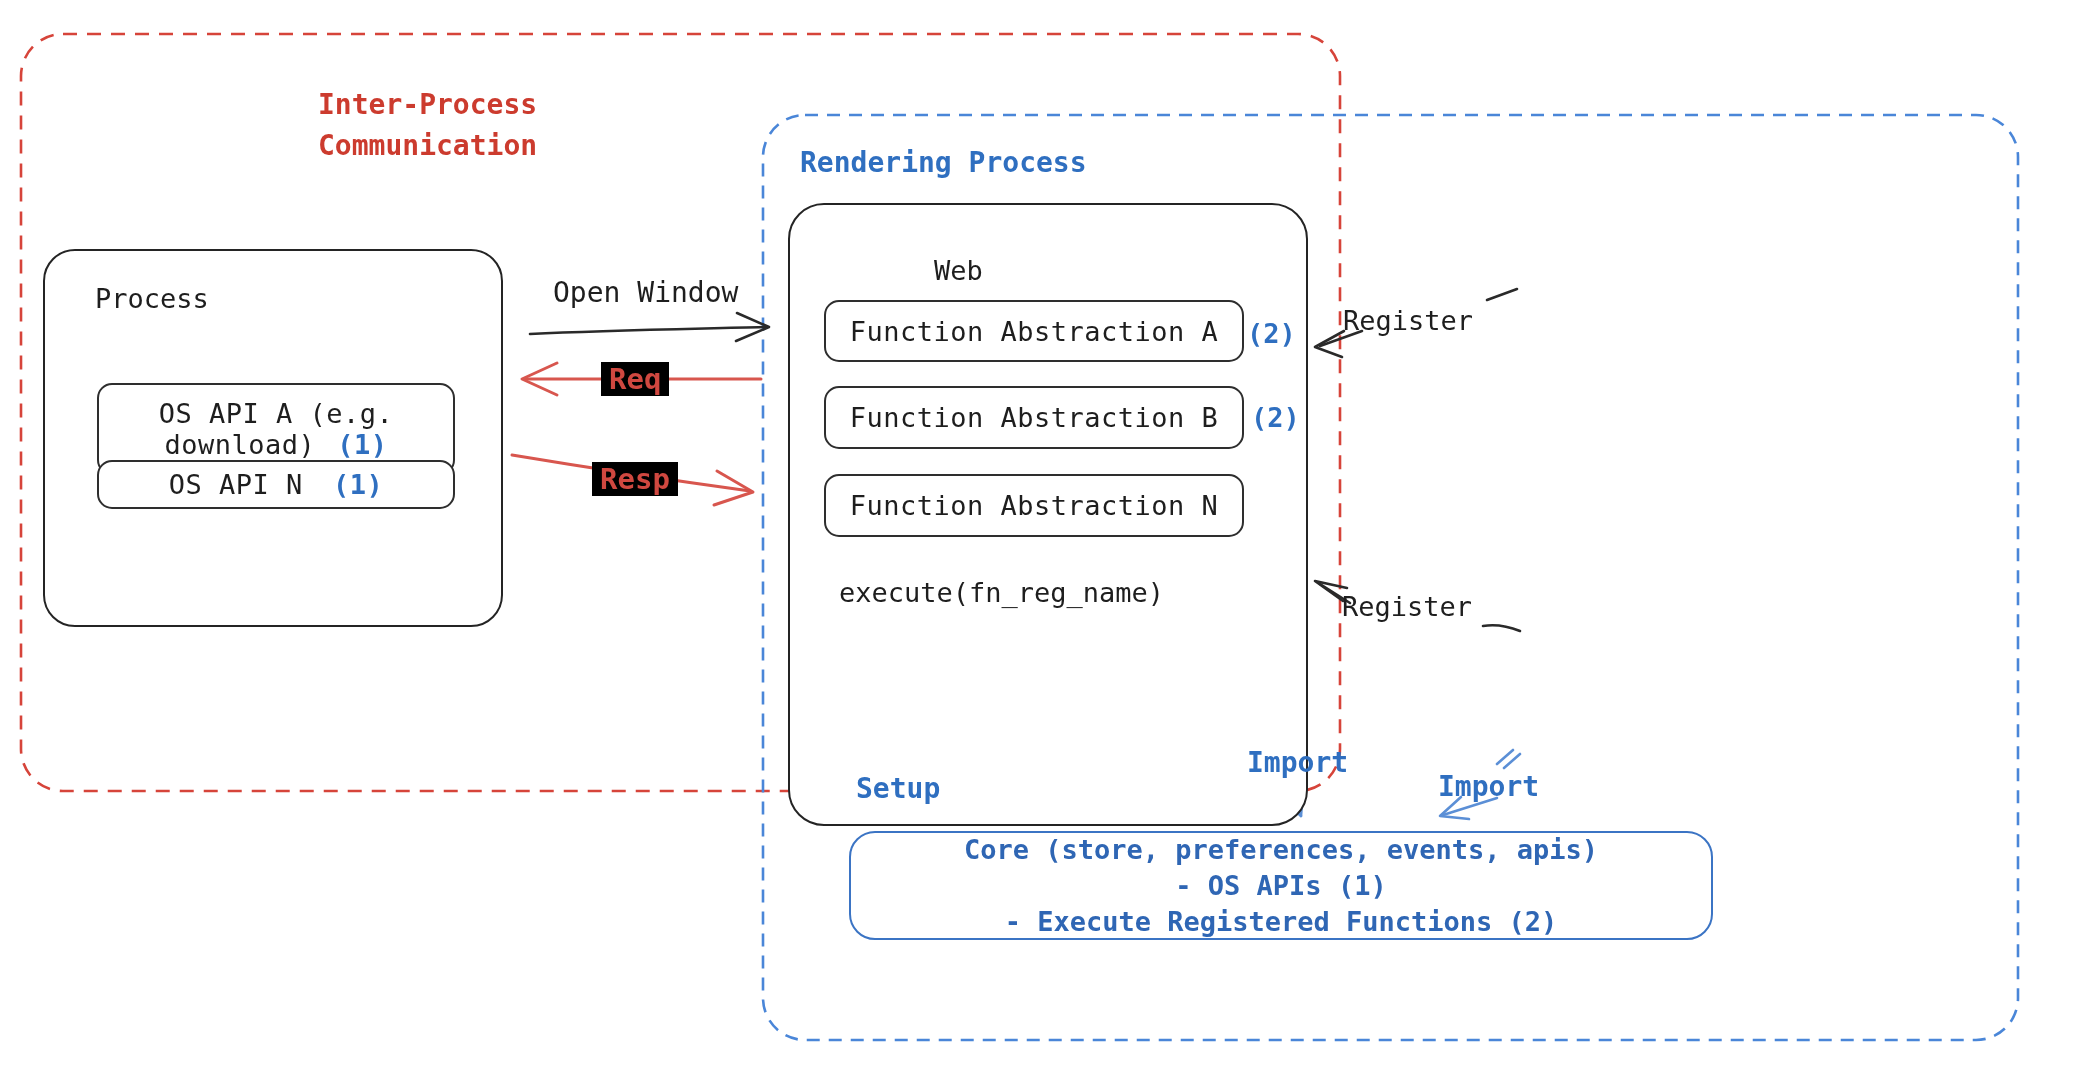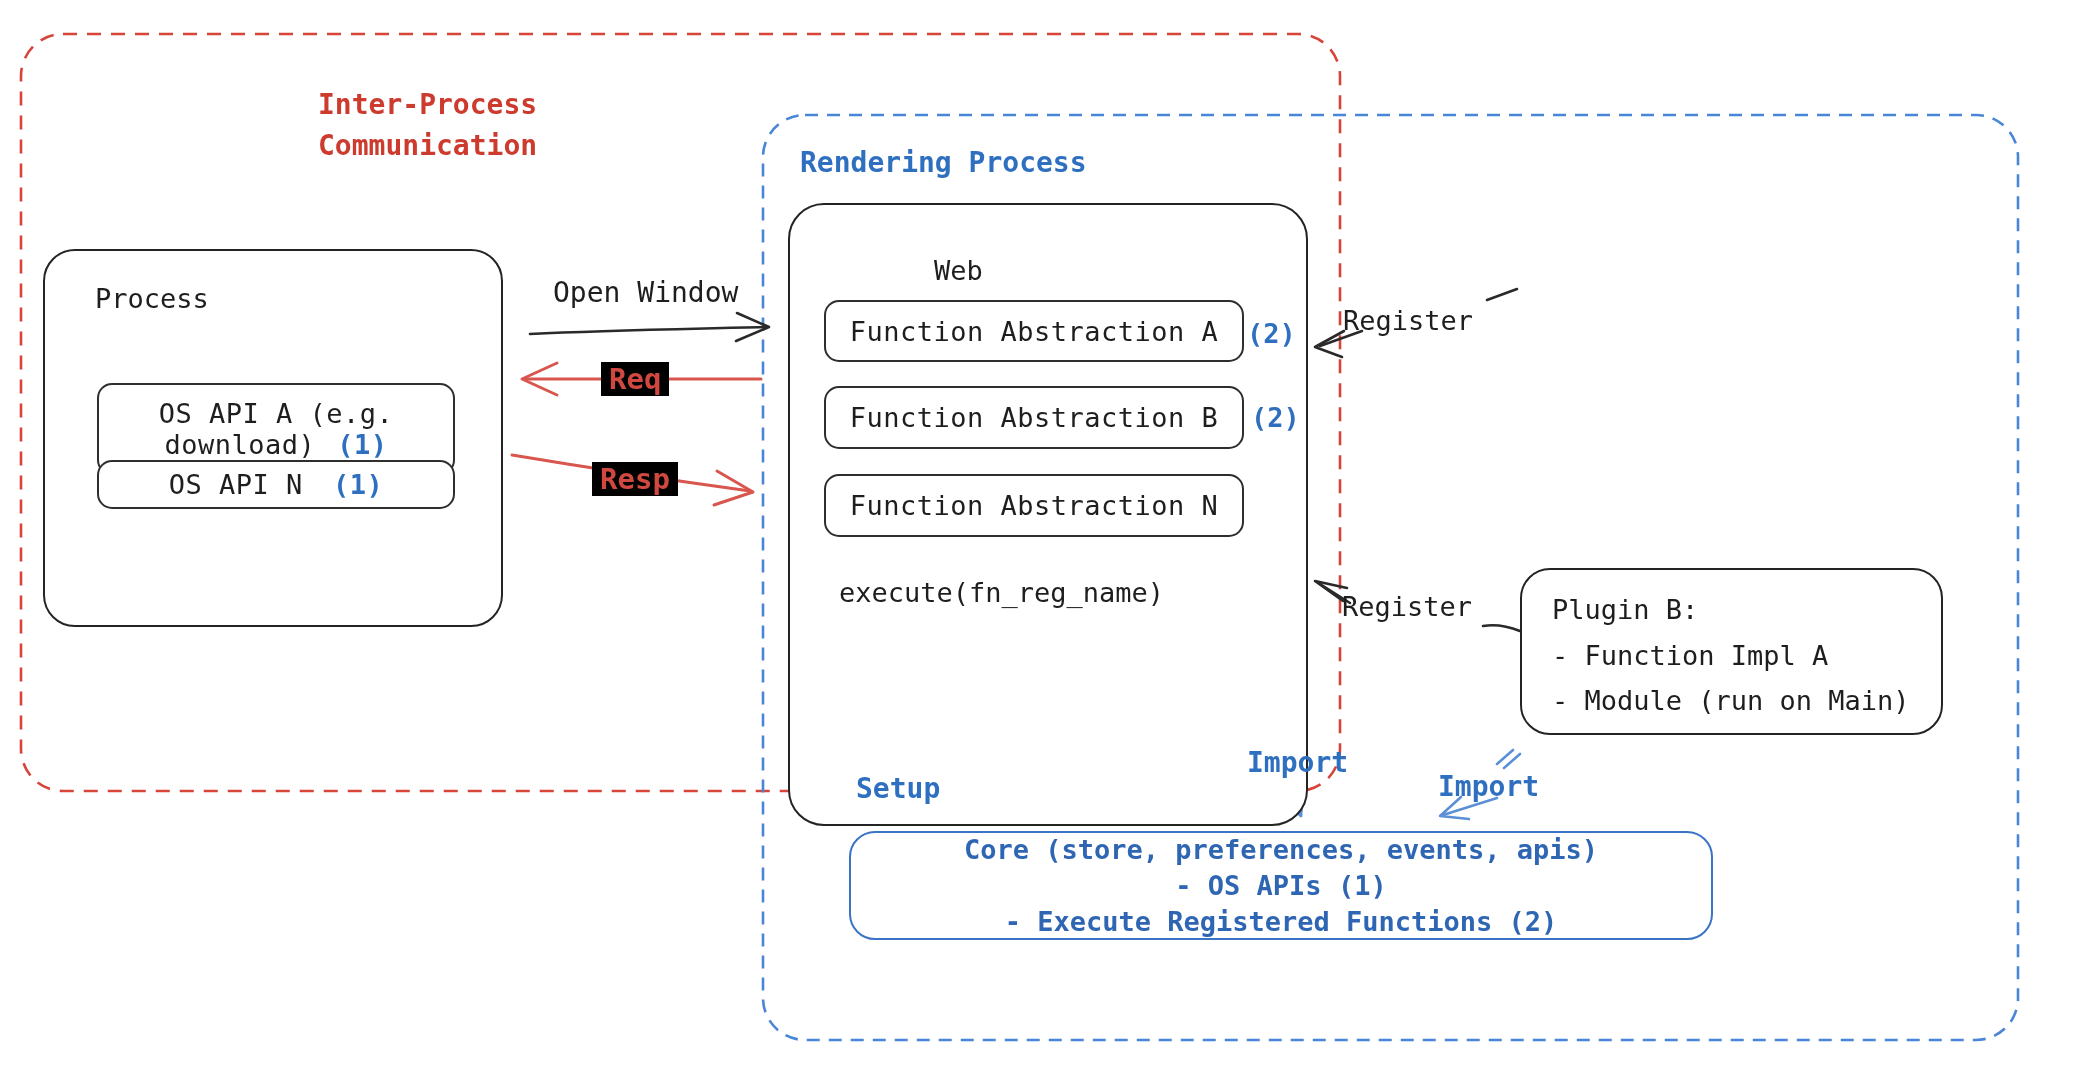--- a/index.html
+++ b/index.html
@@ -122,25 +122,20 @@
     <div class="label" style="left:49px;top:372px;">execute(fn_reg_name)</div>
   </div>
 
   <span class="ref abs" style="left:1247px;top:318px;">(2)</span>
   <span class="ref abs" style="left:1251px;top:402px;">(2)</span>
 
   <div class="label" style="left:1343px;top:305px;">Register</div>
   <div class="label" style="left:1342px;top:591px;">Register</div>
 
 
-  <div class="node" style="left:1520px;top:568px;width:423px;height:167px;border-radius:30px;">
-    <div class="label" style="left:30px;top:24px;">Plugin B:</div>
-    <div class="label" style="left:30px;top:70px;">- Function Impl A</div>
-    <div class="label" style="left:30px;top:115px;">- Module (run on Main)</div>
-  </div>
 
   <div class="label accent-blue" style="left:856px;top:744px;font-size:28px;margin-top:28px;">Setup</div>
   <div class="label accent-blue" style="left:1247px;top:746px;font-size:28px;">Import</div>
   <div class="label accent-blue" style="left:1438px;top:770px;font-size:28px;">Import</div>
 
   <div class="core">
     <div>Core (store, preferences, events, apis)</div>
     <div>- OS APIs (1)</div>
     <div>- Execute Registered Functions (2)</div>
   </div>

